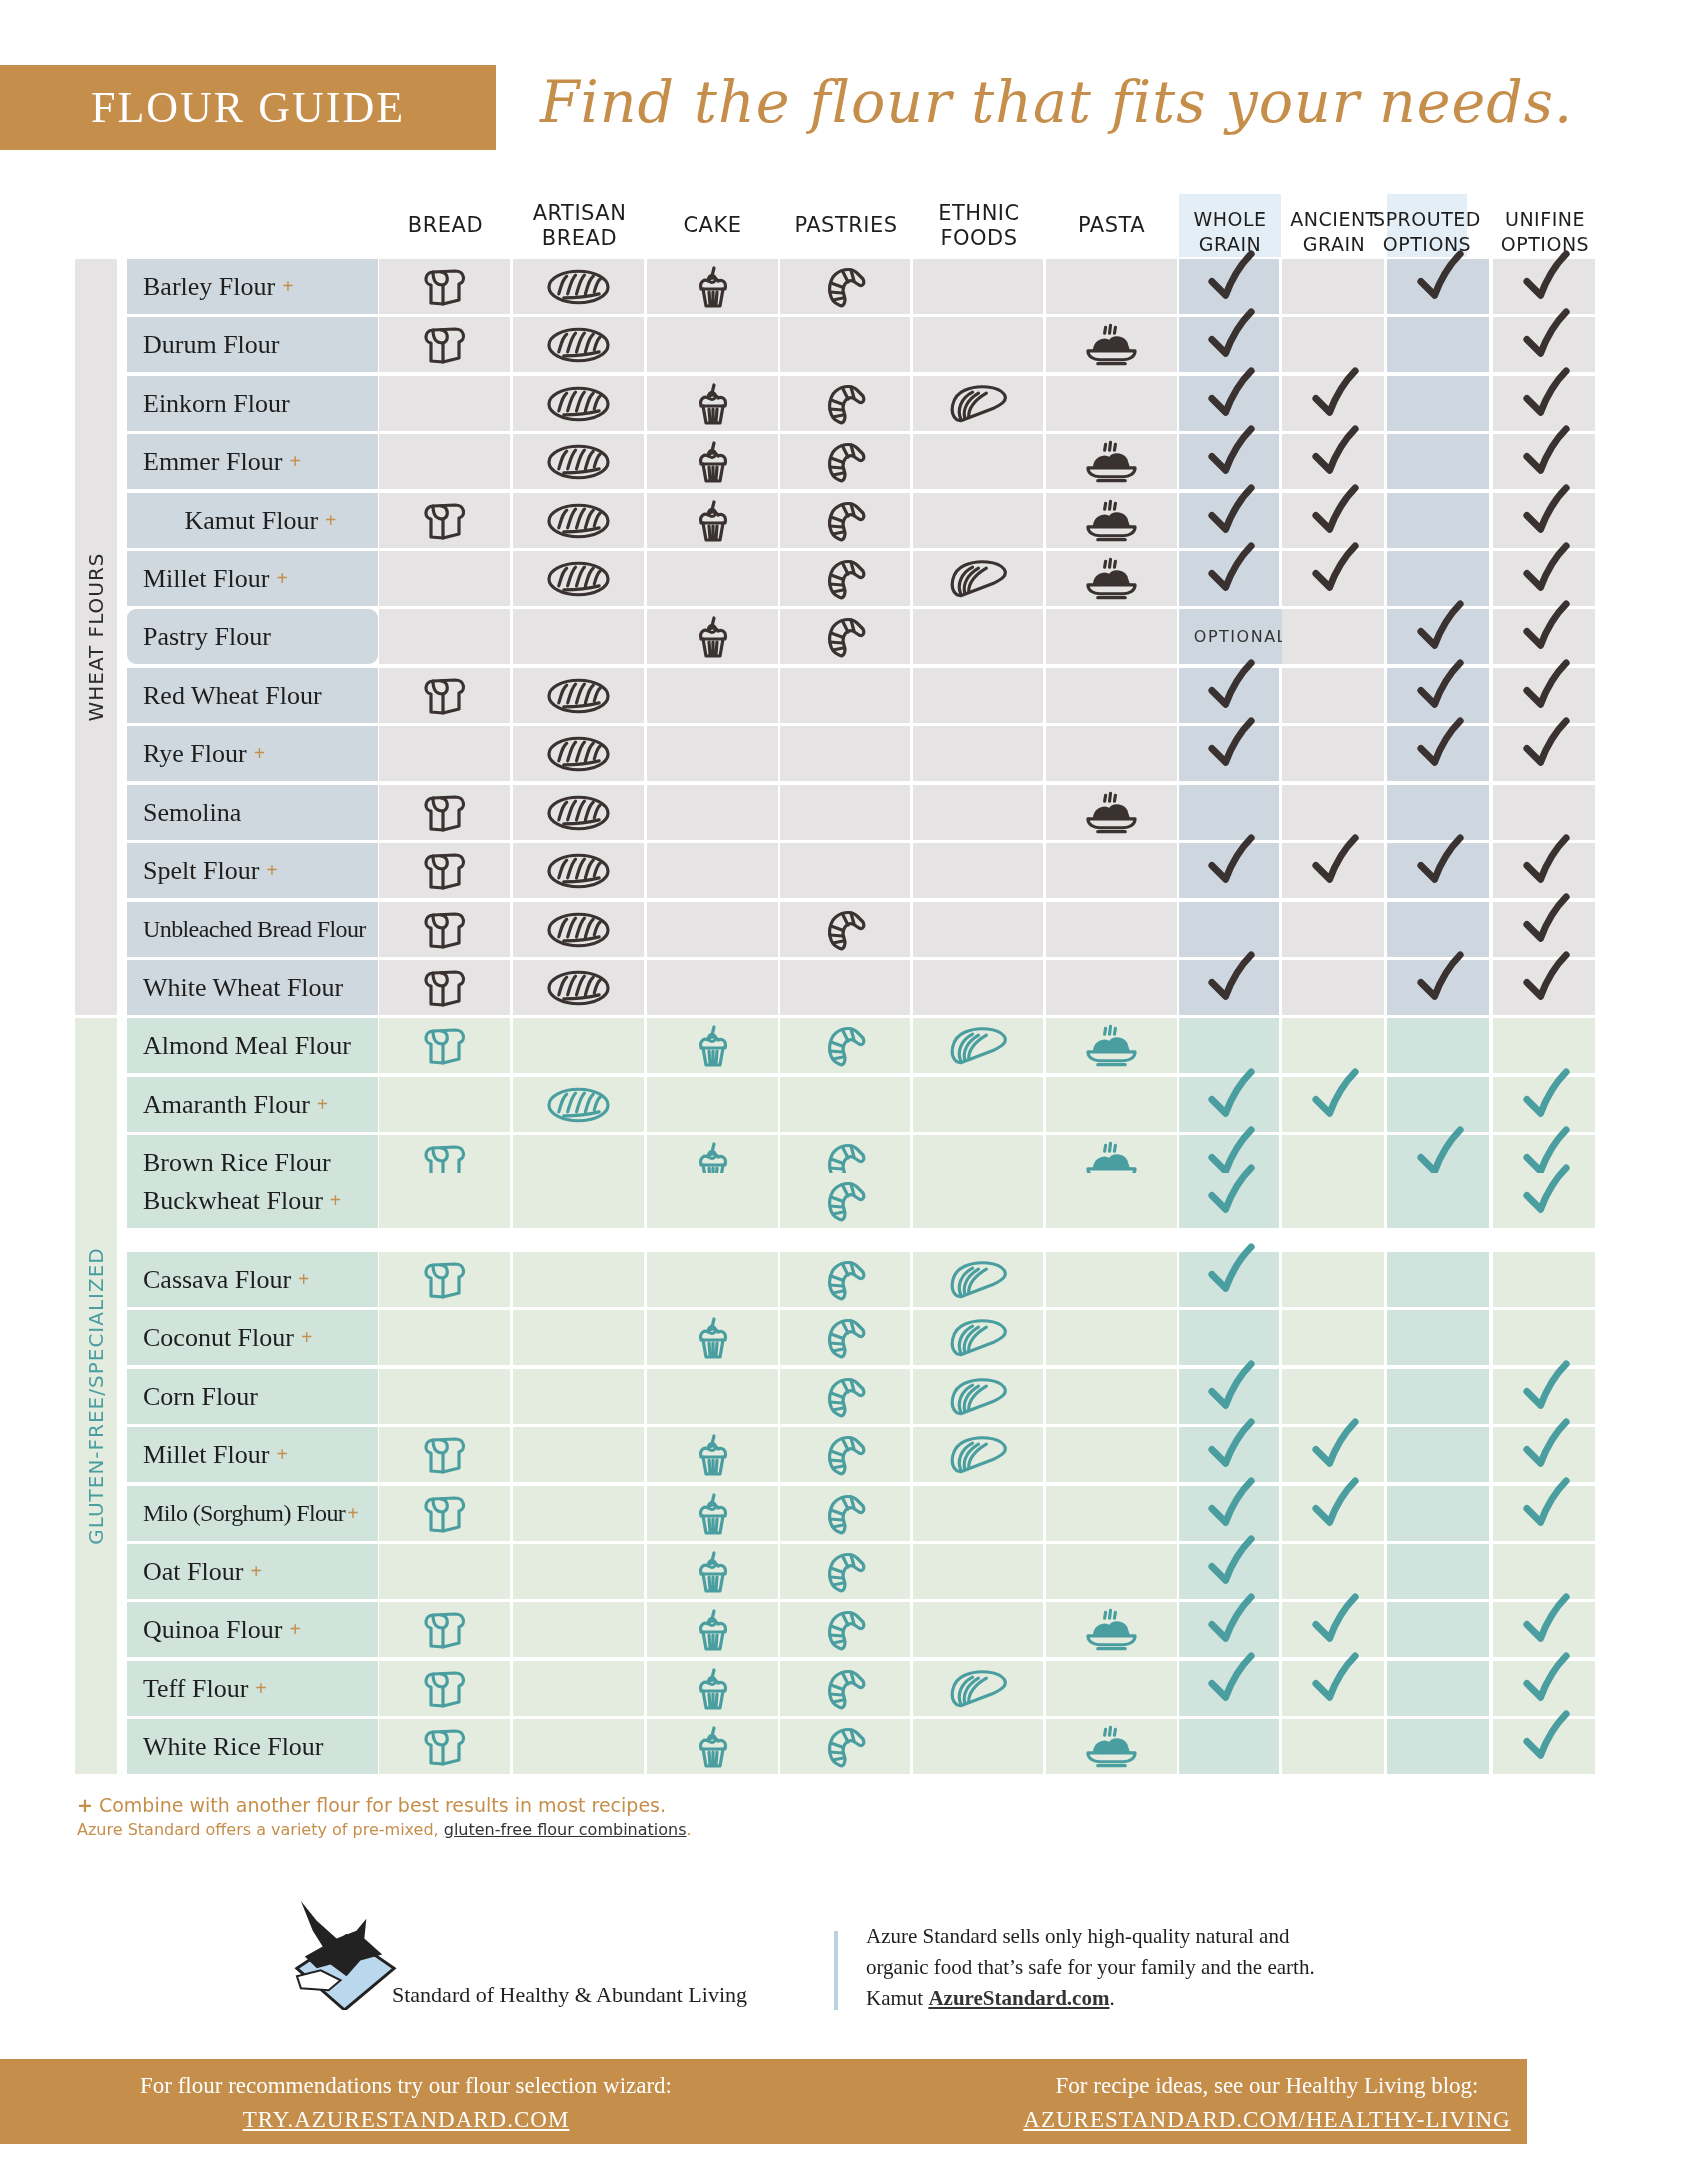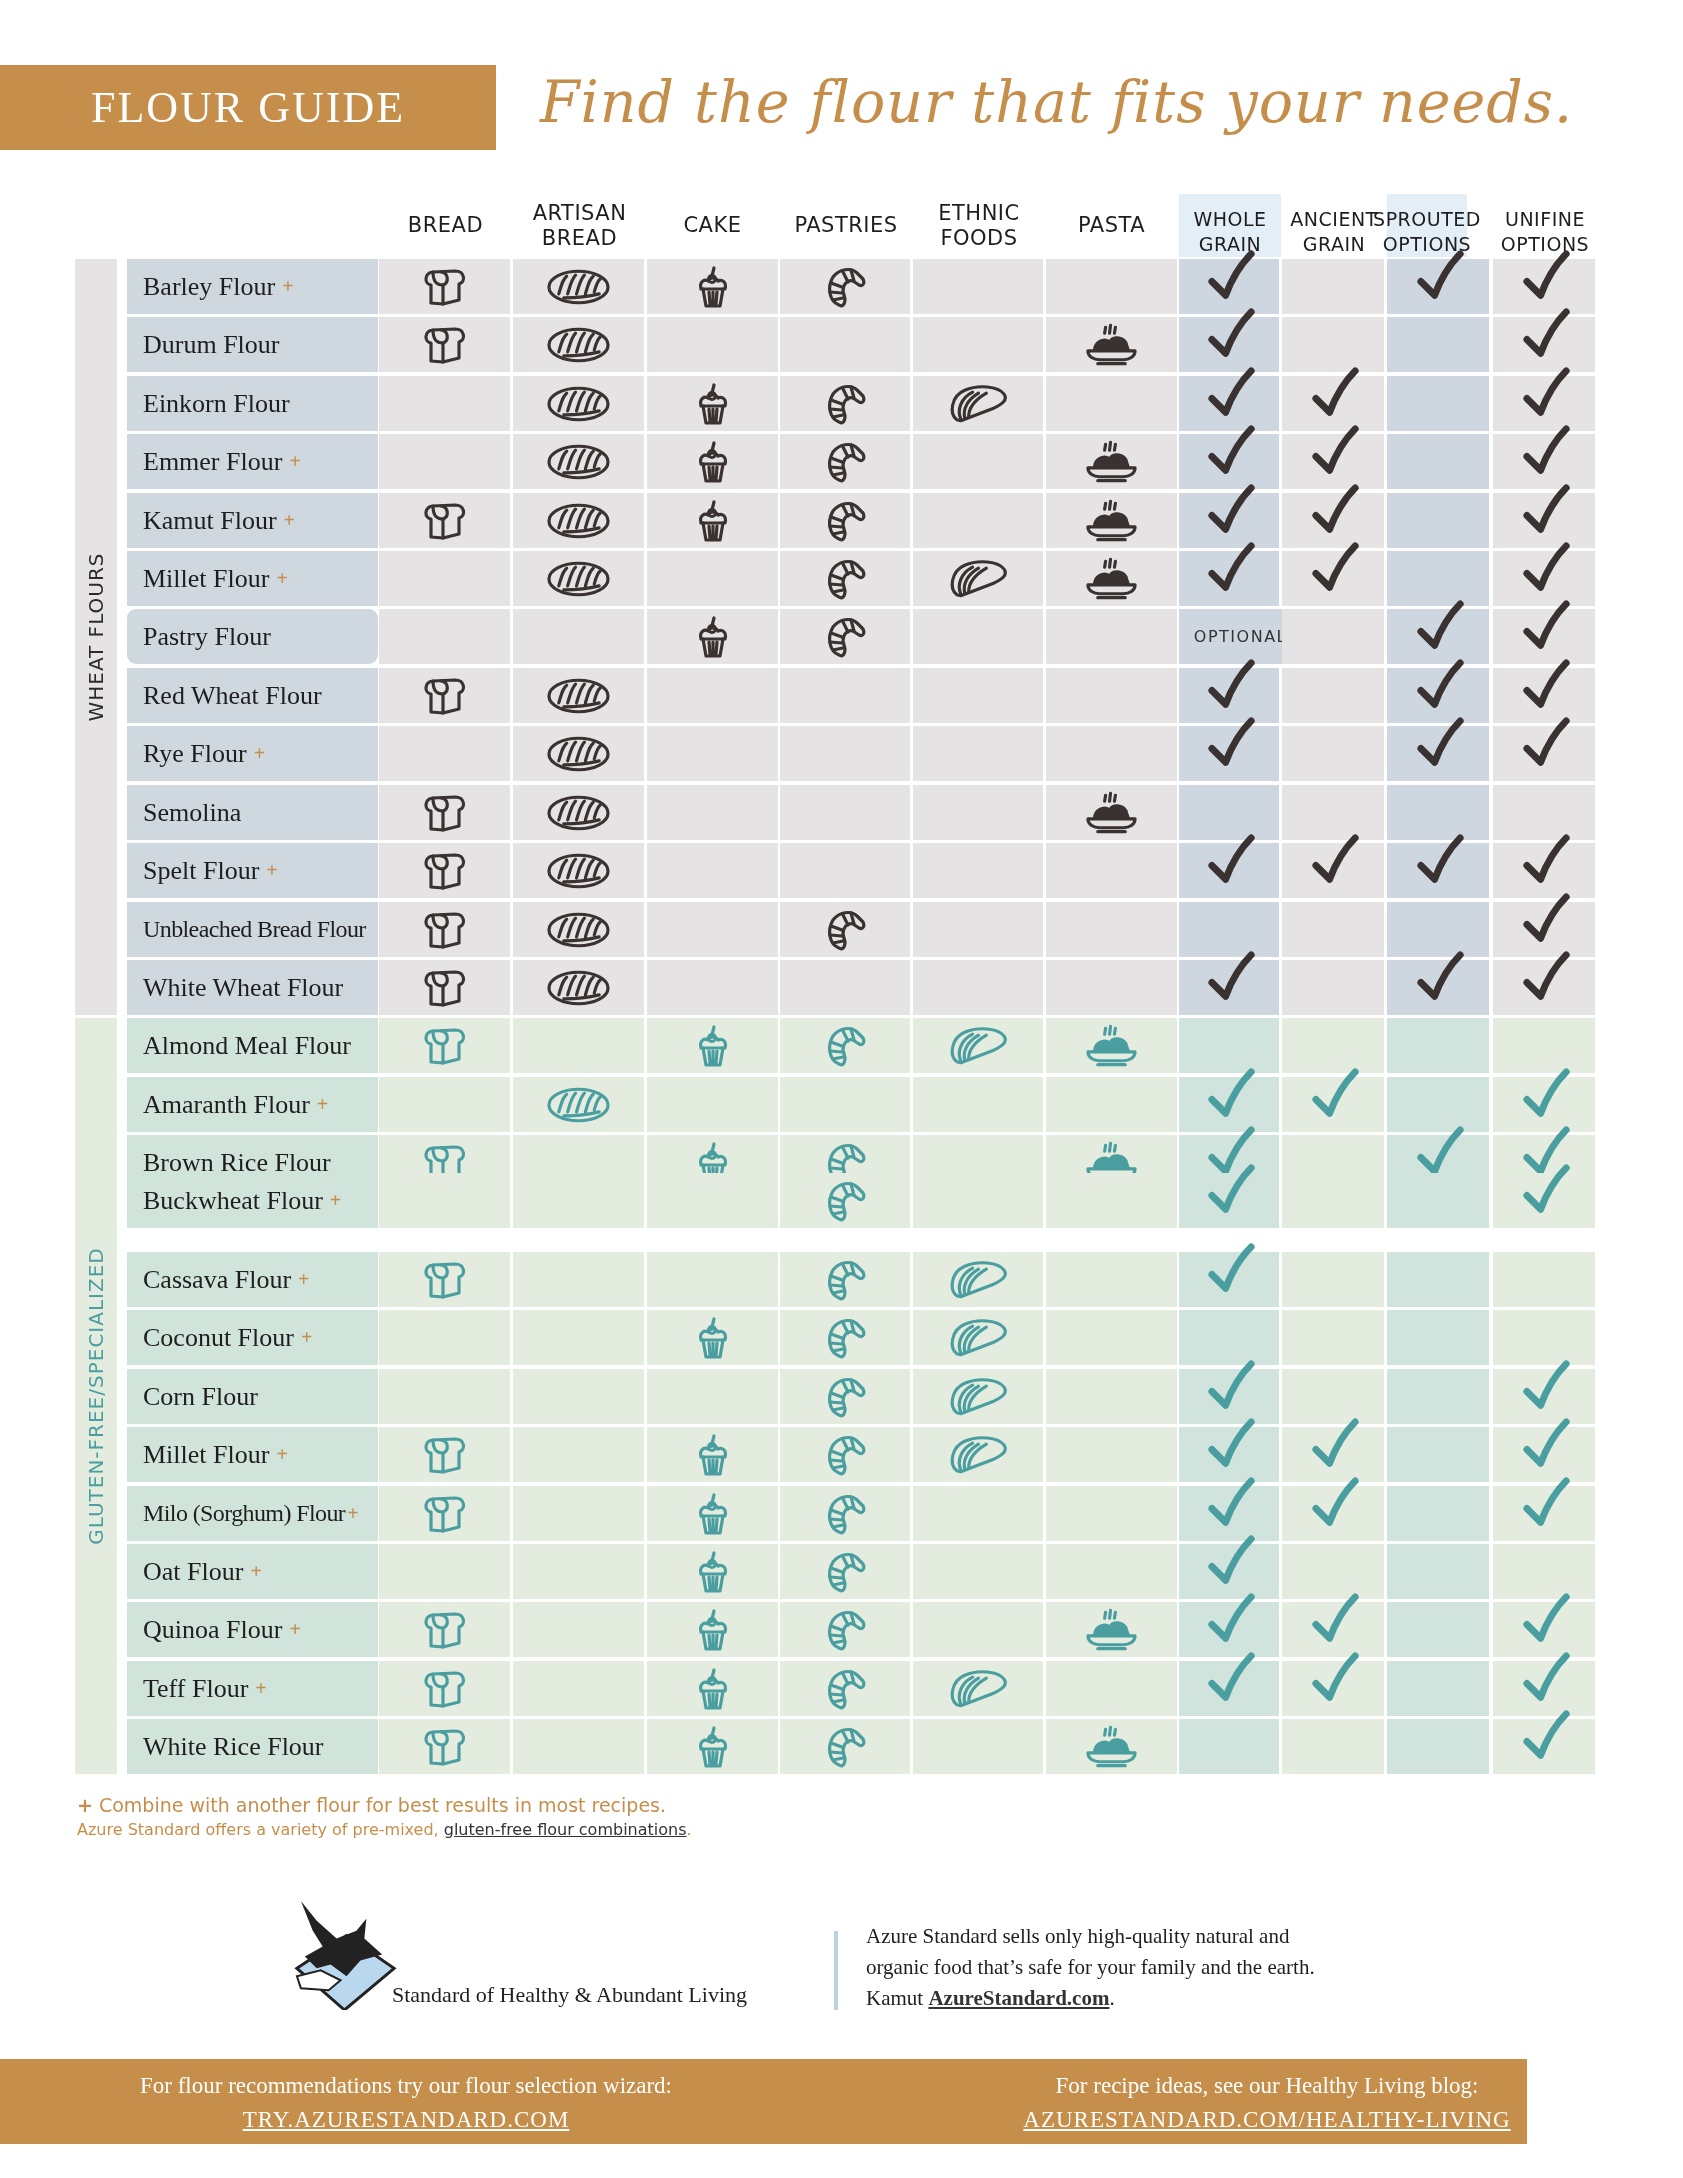--- a/index.html
+++ b/index.html
@@ -296,21 +296,21 @@
       <div class="cell" style="left: 1260px; width: 102px; background: rgb(206, 215, 223);"></div>
       <div class="cell" style="left: 1366px; width: 102px; background: rgb(229, 227, 227);">
         <span style="margin-top: -14px; margin-left: 8px;">
           <svg class="ic" width="59" height="59" viewBox="0 0 60 60">
             <path d="M8,32 L22,46 C28,30 36,16 48,4" stroke="#3a3131" stroke-width="7" fill="none" stroke-linecap="round" stroke-linejoin="round"></path>
           </svg>
         </span>
       </div>
     </div>
     <div class="row" style="top: 234px;">
-      <div class="cell name" style="background: rgb(207, 215, 223);">
+      <div class="cell name" style="background: rgb(207, 215, 223); justify-content: center;">
         <span>Kamut Flour</span>
         <span class="plus">+</span>
       </div>
       <div class="cell" style="left: 252px; width: 131px; background: rgb(229, 227, 227);">
         <span>
           <svg class="ic" width="48" height="40" viewBox="0 0 48 40">
             <path d="M10,36 L10,18 C3,17 3,6 12,5 L34,4 C44,4 45,15 38,17 L38,33 L22,37 Z" stroke="#3a3131" stroke-width="3.2" fill="none" stroke-linecap="round" stroke-linejoin="round"></path>
             <path d="M22,37 L22,18 C28,16 28,6 20,5" stroke="#3a3131" stroke-width="3.2" fill="none" stroke-linecap="round" stroke-linejoin="round"></path>
             <path d="M22,18 C15,18 12,14 12,5" stroke="#3a3131" stroke-width="3.2" fill="none" stroke-linecap="round" stroke-linejoin="round"></path>
           </svg>

